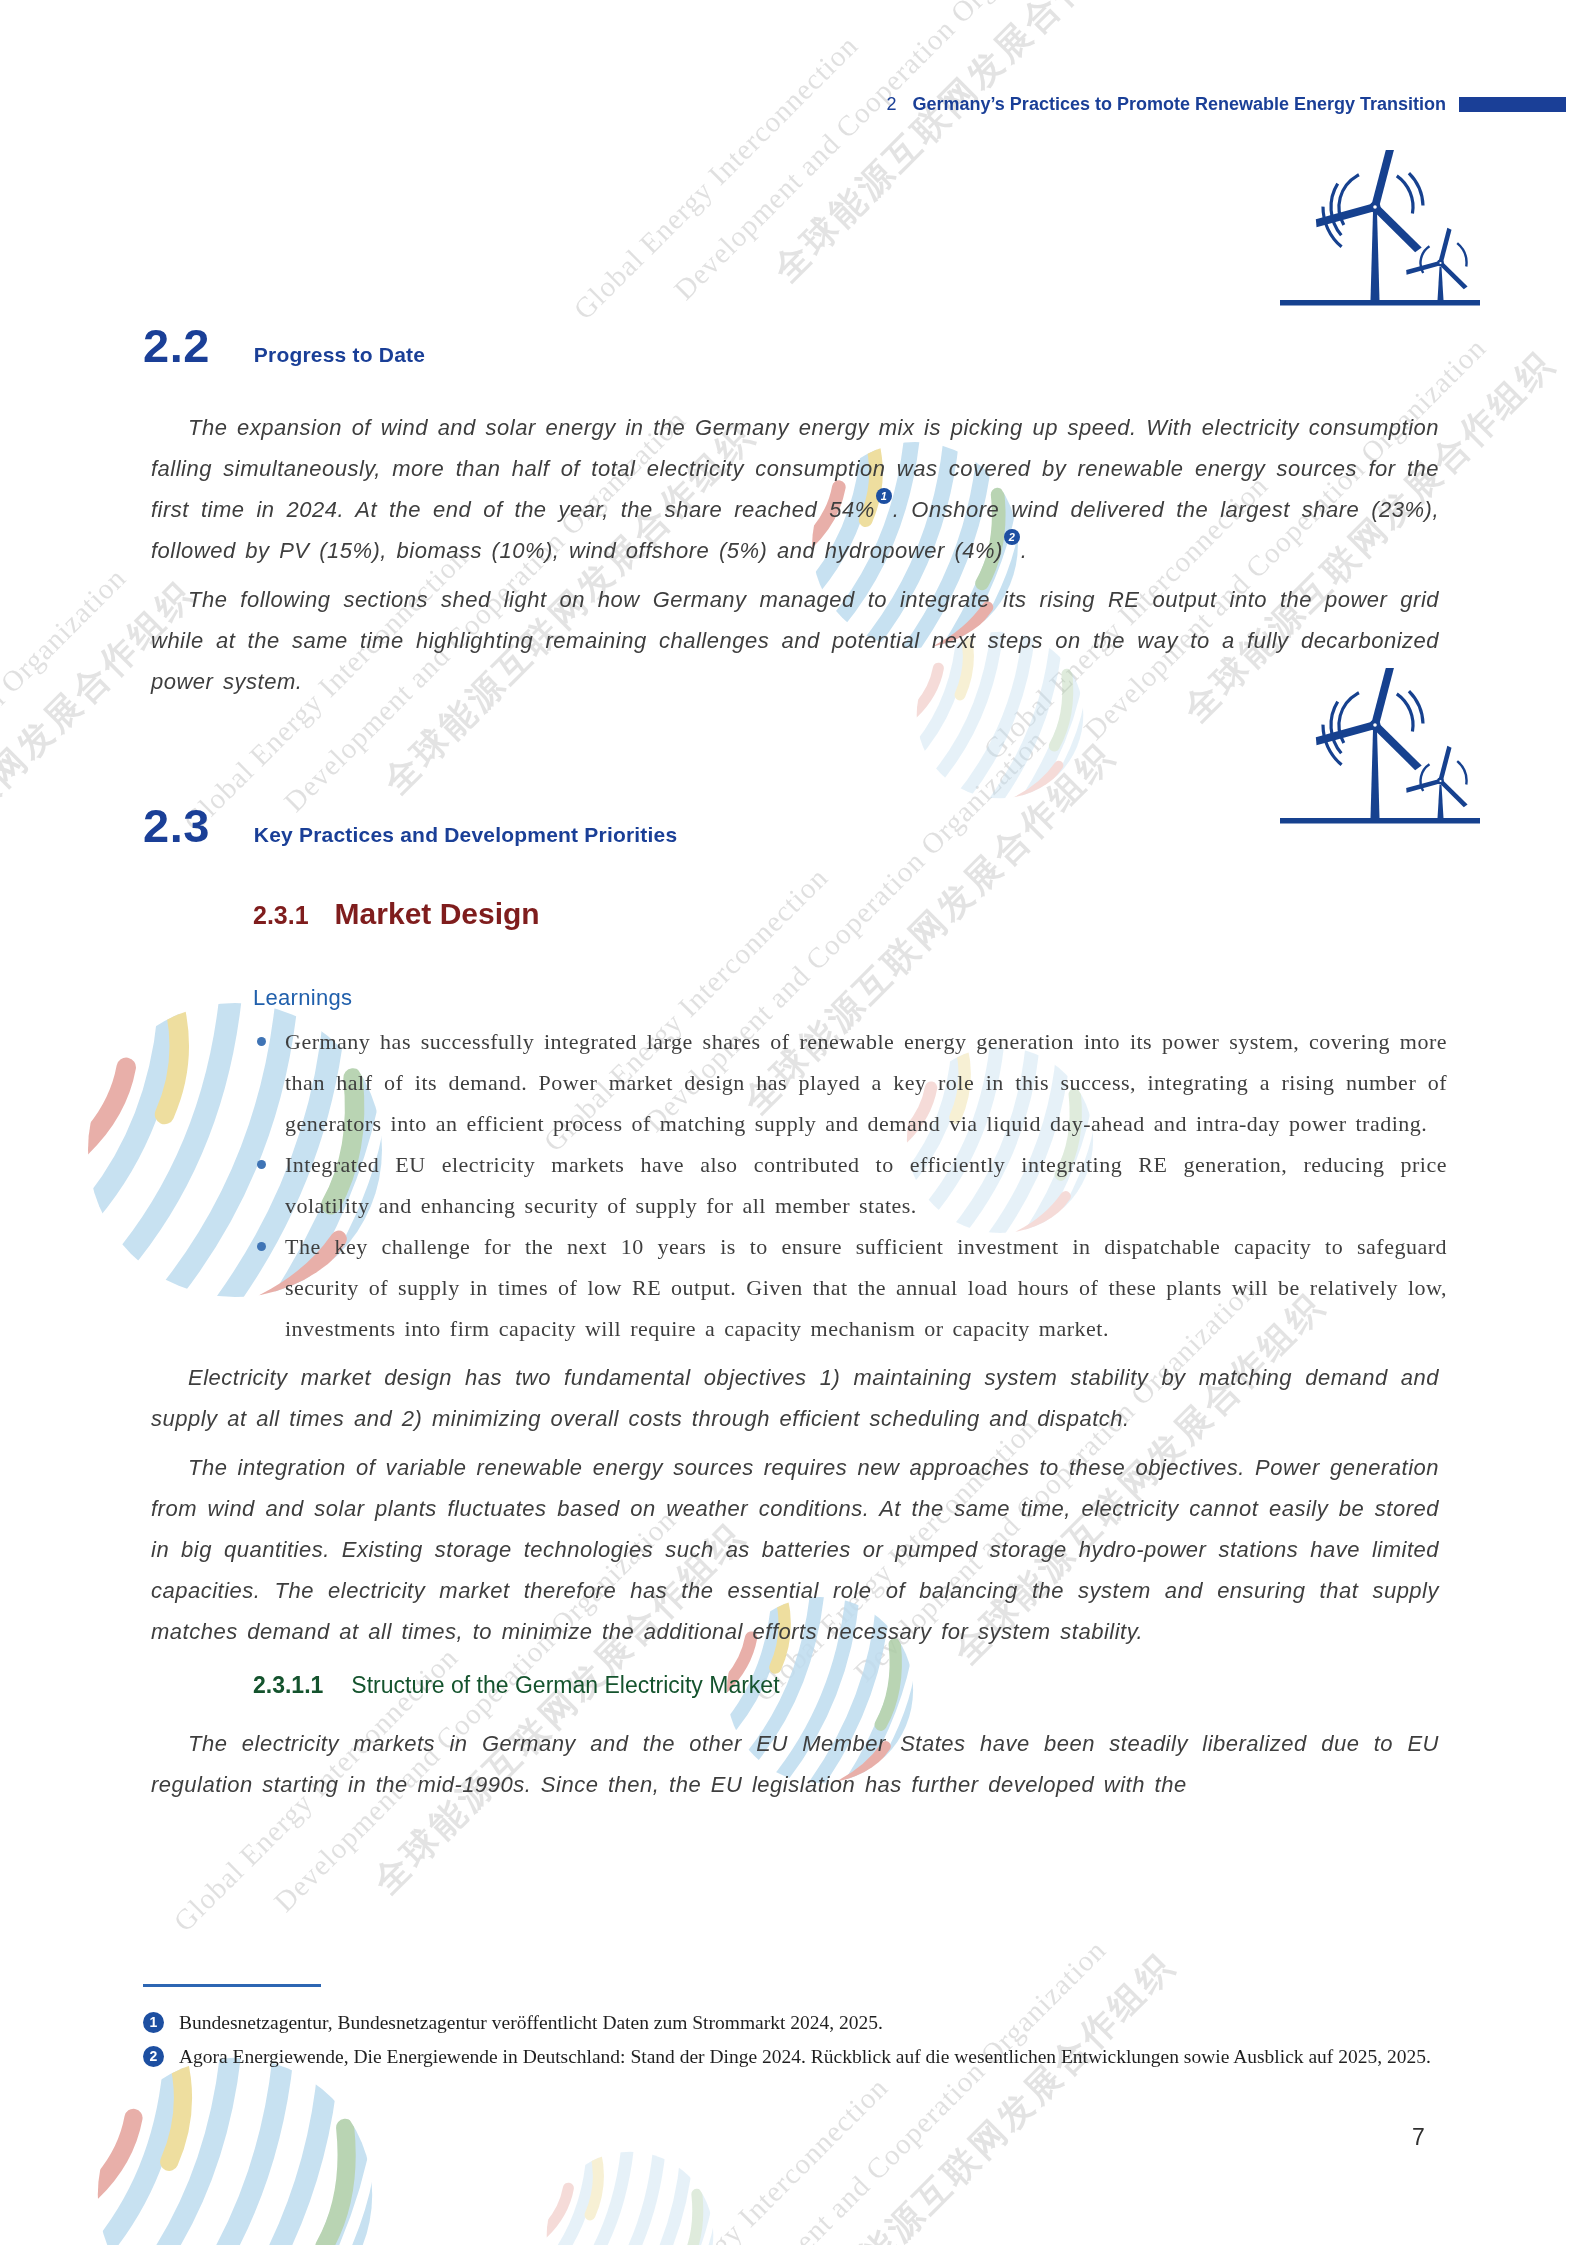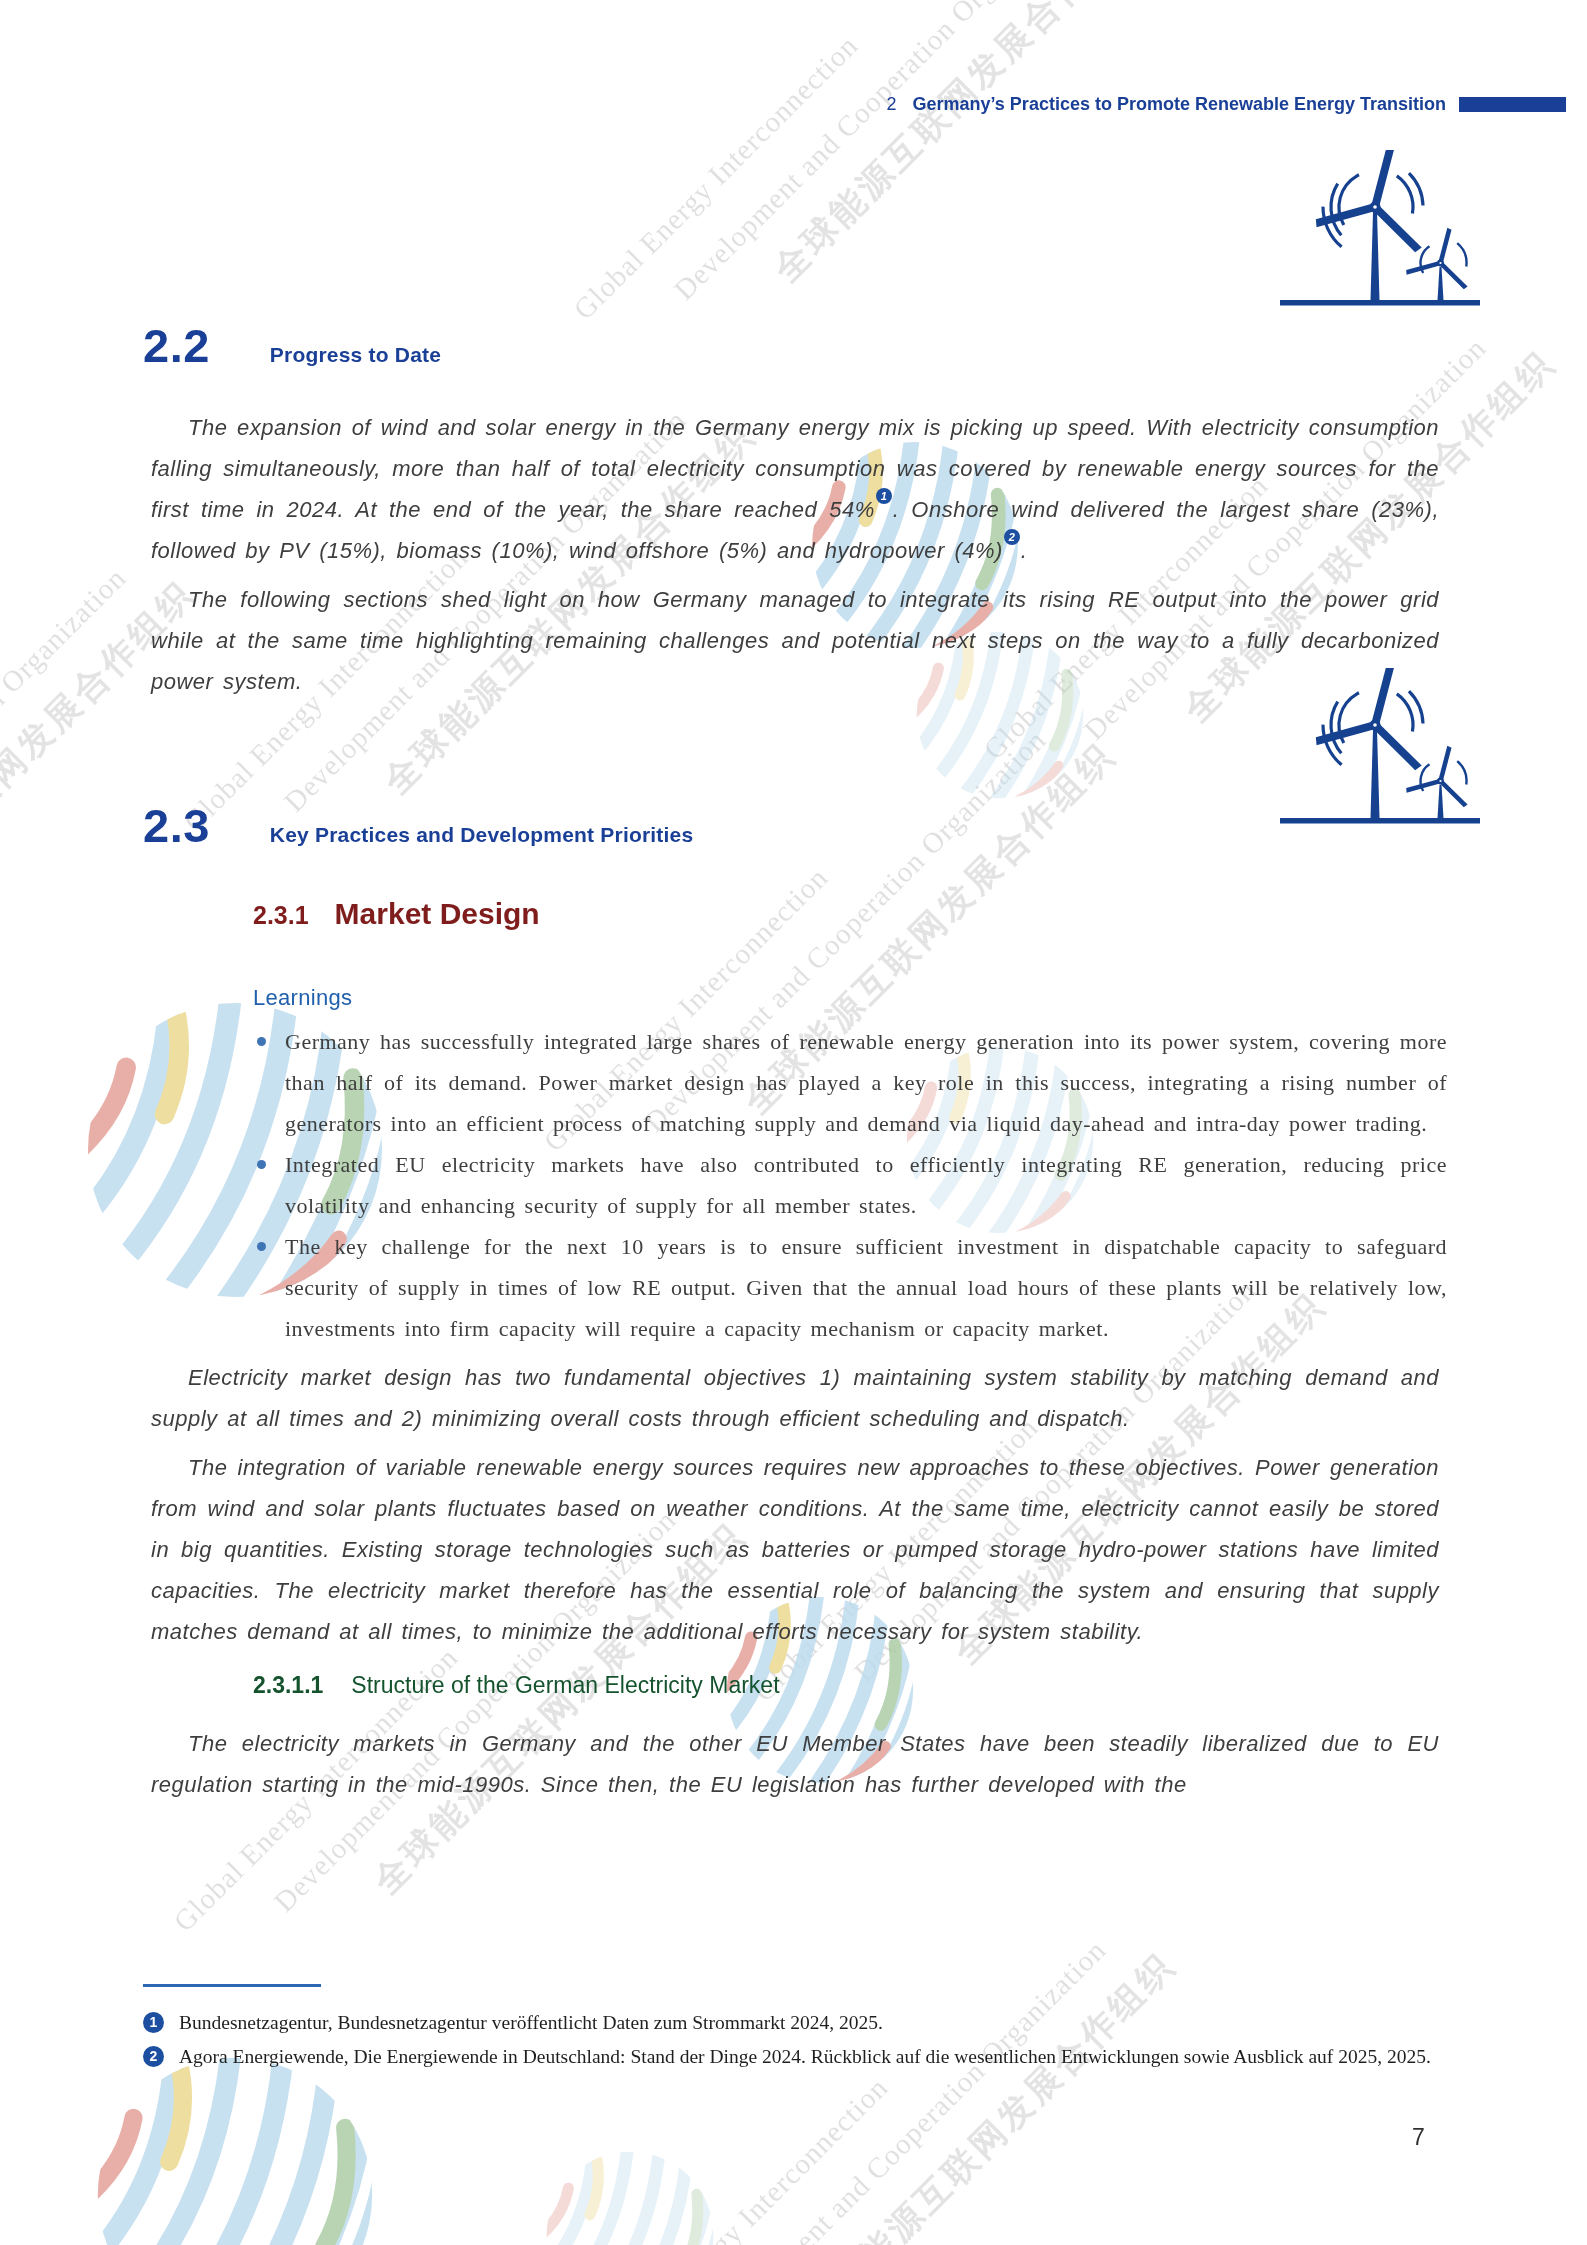--- a/index.html
+++ b/index.html
@@ -18,21 +18,21 @@
   .hdr{position:absolute;top:94px;left:0;width:1566px;display:flex;justify-content:flex-end;
        align-items:center;z-index:2;color:#1a3f97;font-size:18px;}
   .hdr .num{font-weight:500;margin-right:16px;}
   .hdr .ttl{font-weight:700;}
   .hdrbar{width:107px;height:15px;background:#1a3f97;margin-left:13px;}
   
   .turb{position:absolute;width:200px;height:165px;z-index:2;}
   
   .main{position:absolute;left:143px;top:318px;width:1304px;z-index:1;}
   .h-sec{display:flex;align-items:baseline;color:#1a3f97;}
-  .h-sec .n{font-size:47px;font-weight:bold;letter-spacing:.5px;margin-right:60px;}
+  .h-sec .n{font-size:47px;font-weight:bold;letter-spacing:.5px;margin-right:44px;}
   .h-sec .t{font-size:21px;font-weight:bold;letter-spacing:.2px;}
   .h-sec.s23{margin-top:96px;}
   .para{margin:8px;font-size:22px;line-height:41px;text-align:justify;text-indent:37px;
         letter-spacing:.5px;word-spacing:3px;font-style:italic;}
   .para.mt1{margin-top:34px;}
   .h-sub{margin:44px 0 0 110px;display:flex;align-items:baseline;color:#7f1d1d;}
   .h-sub .n{font-size:25px;font-weight:bold;margin-right:26px;}
   .h-sub .t{font-size:30px;font-weight:bold;}
   .learn{margin:54px 0 0 110px;font-size:22px;color:#2160ac;letter-spacing:.3px;}
   ul.blist{margin:10px 0 0 0;padding:0;list-style:none;font-family:Liberation Serif, serif;}

